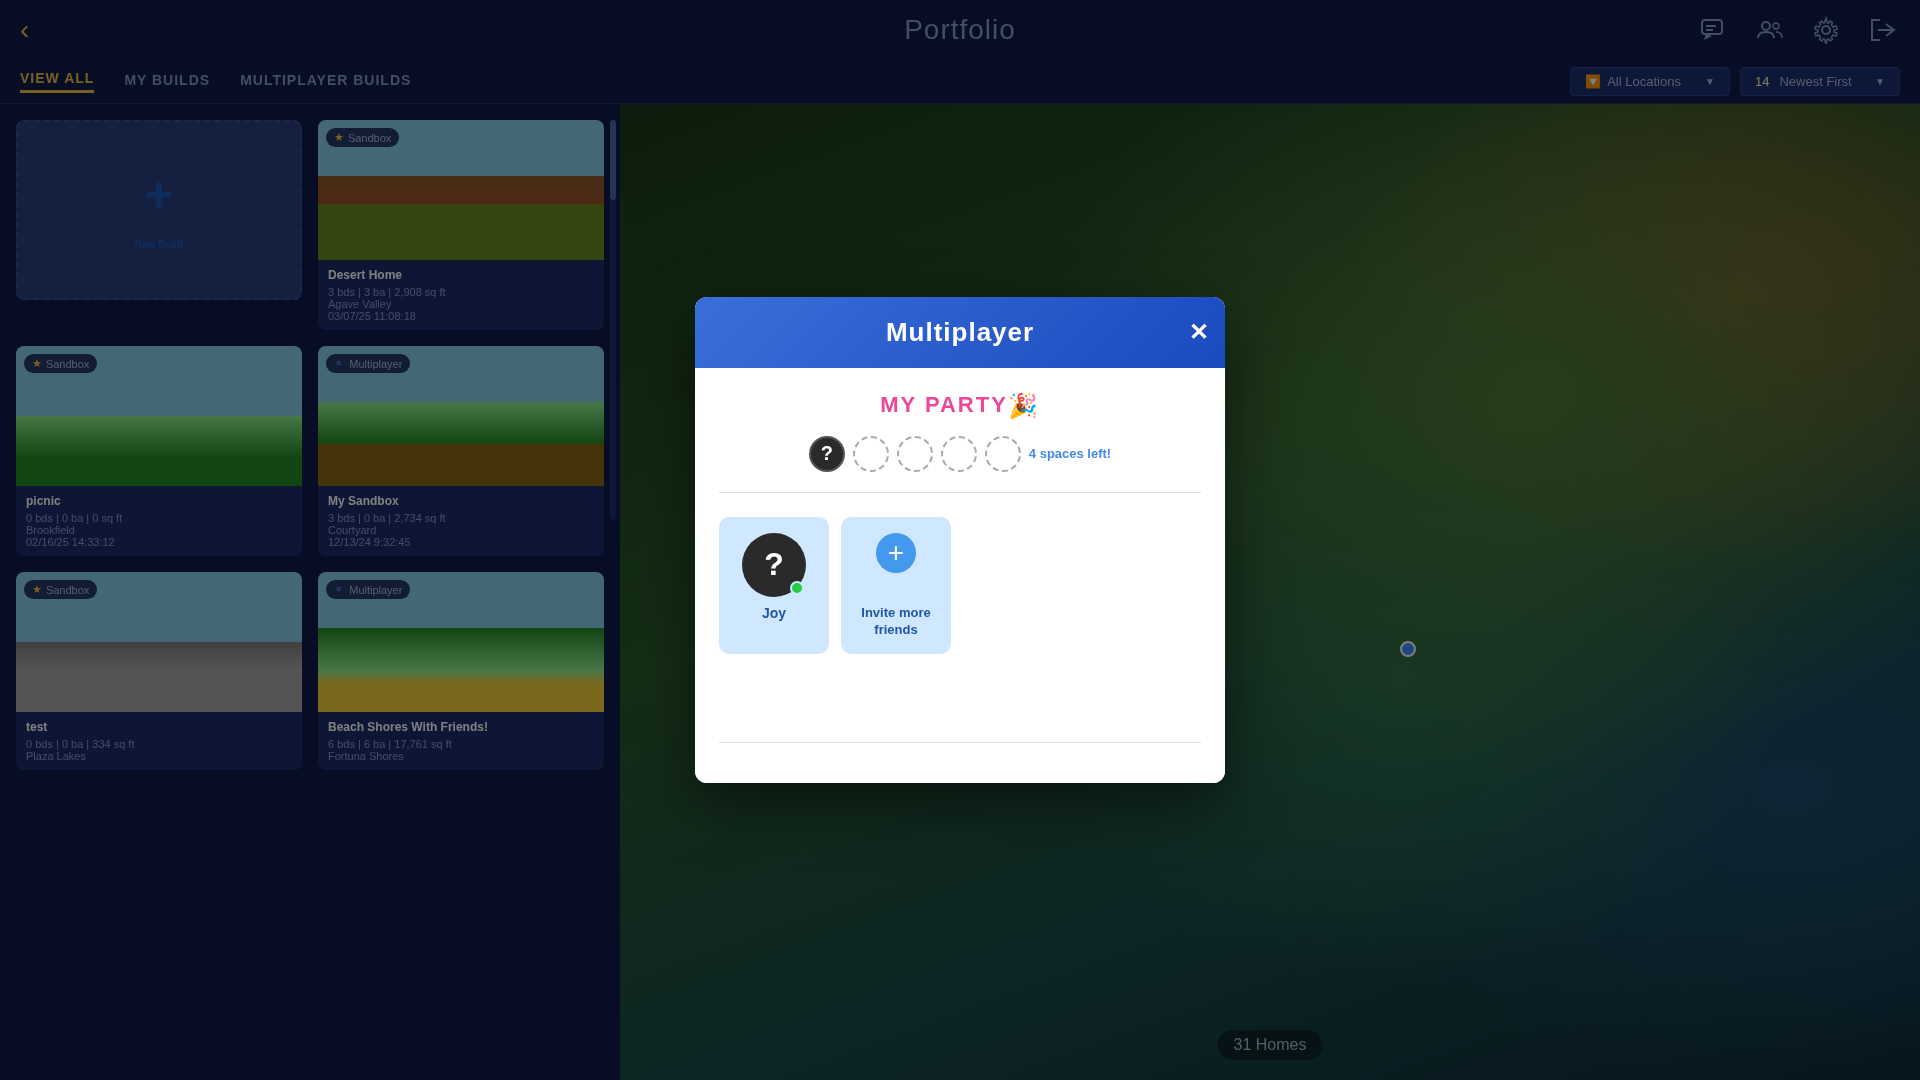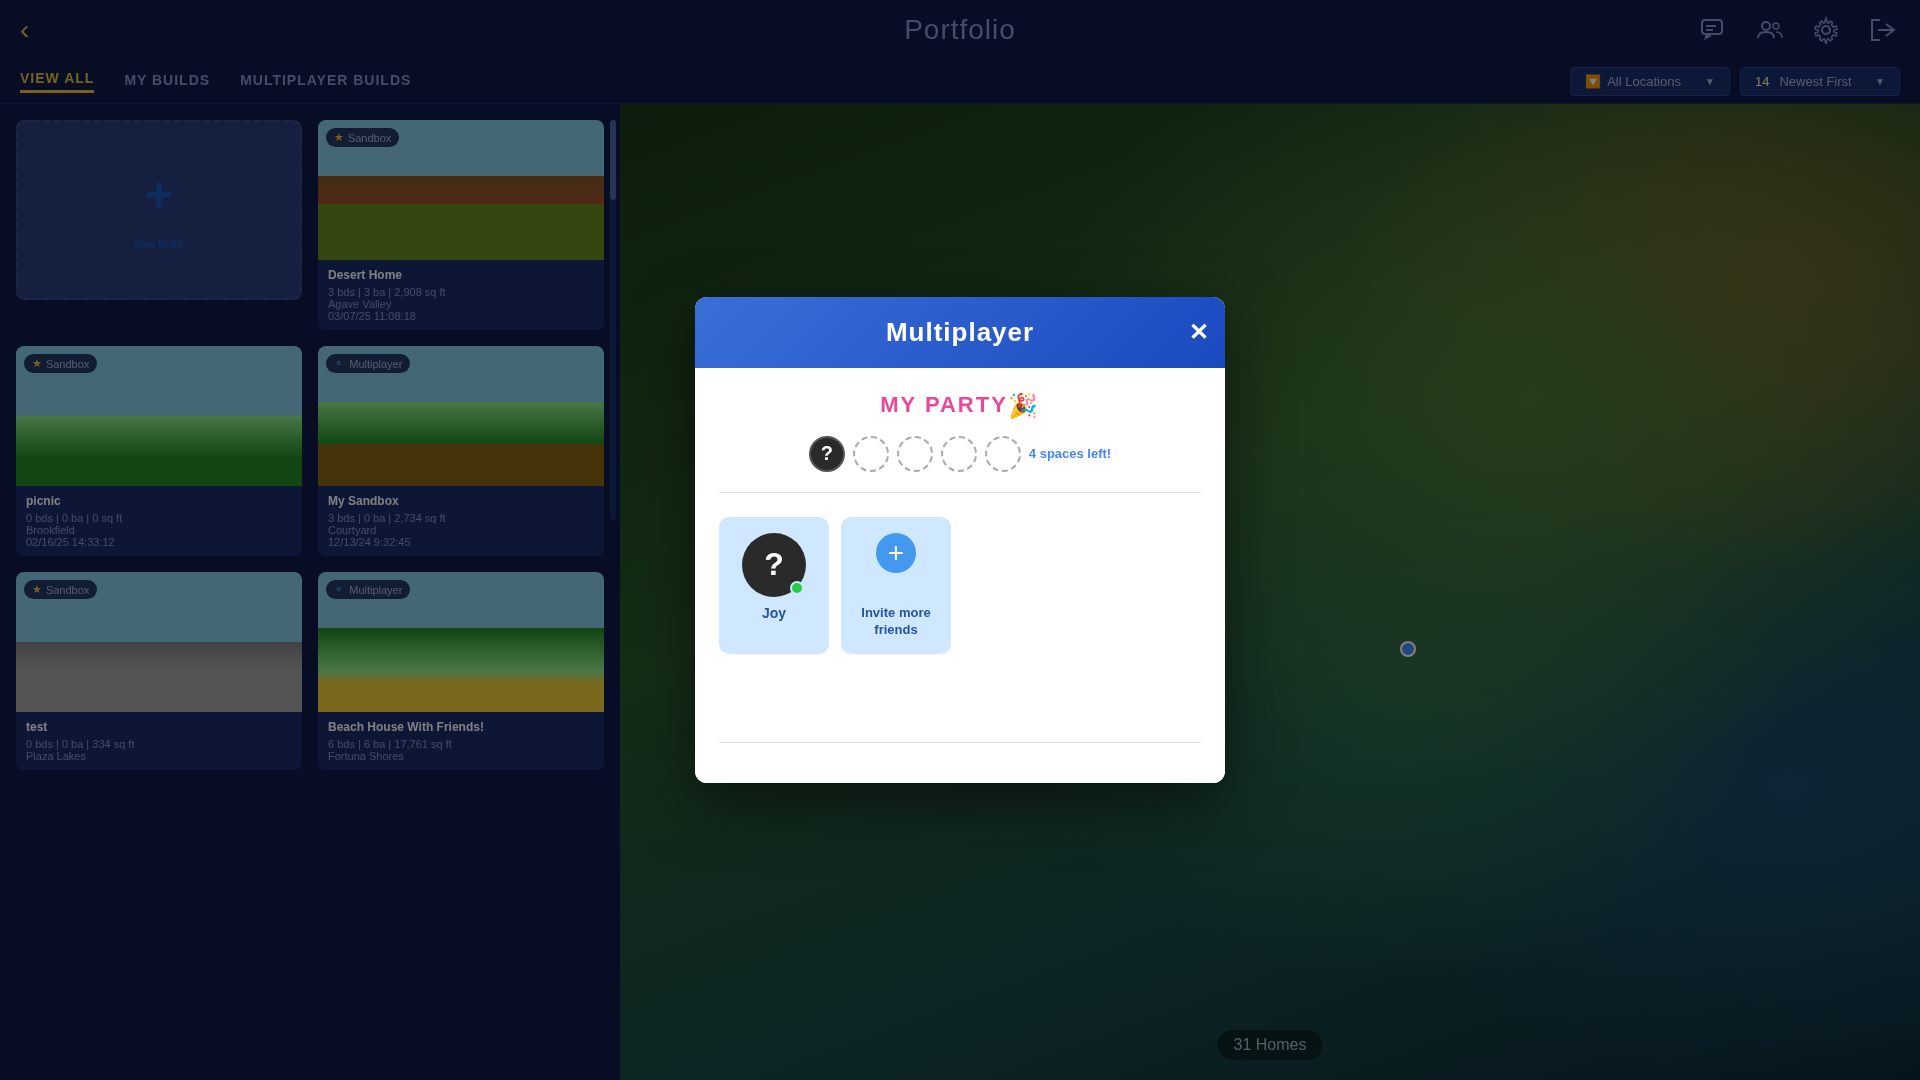--- a/index.html
+++ b/index.html
@@ -599,21 +599,21 @@
 
     <div class="build-card">
       <div class="build-card-img img-beach">
         <div class="build-tag">
           <span style="color:#6699ff; margin-right:2px;">⚬</span>
           <span>Multiplayer</span>
         </div>
         <div class="build-menu">···</div>
       </div>
       <div class="build-card-info">
-        <div class="build-card-title">Beach House With Friends!</div>
+        <div class="build-card-title">Beach Shores With Friends!</div>
         <div class="build-card-details">6 bds | 6 ba | 17,761 sq ft</div>
         <div class="build-card-details">Fortuna Shores</div>
       </div>
     </div>
 
     <div class="scroll-indicator">
       <div class="scroll-thumb"></div>
     </div>
   </div>
 

